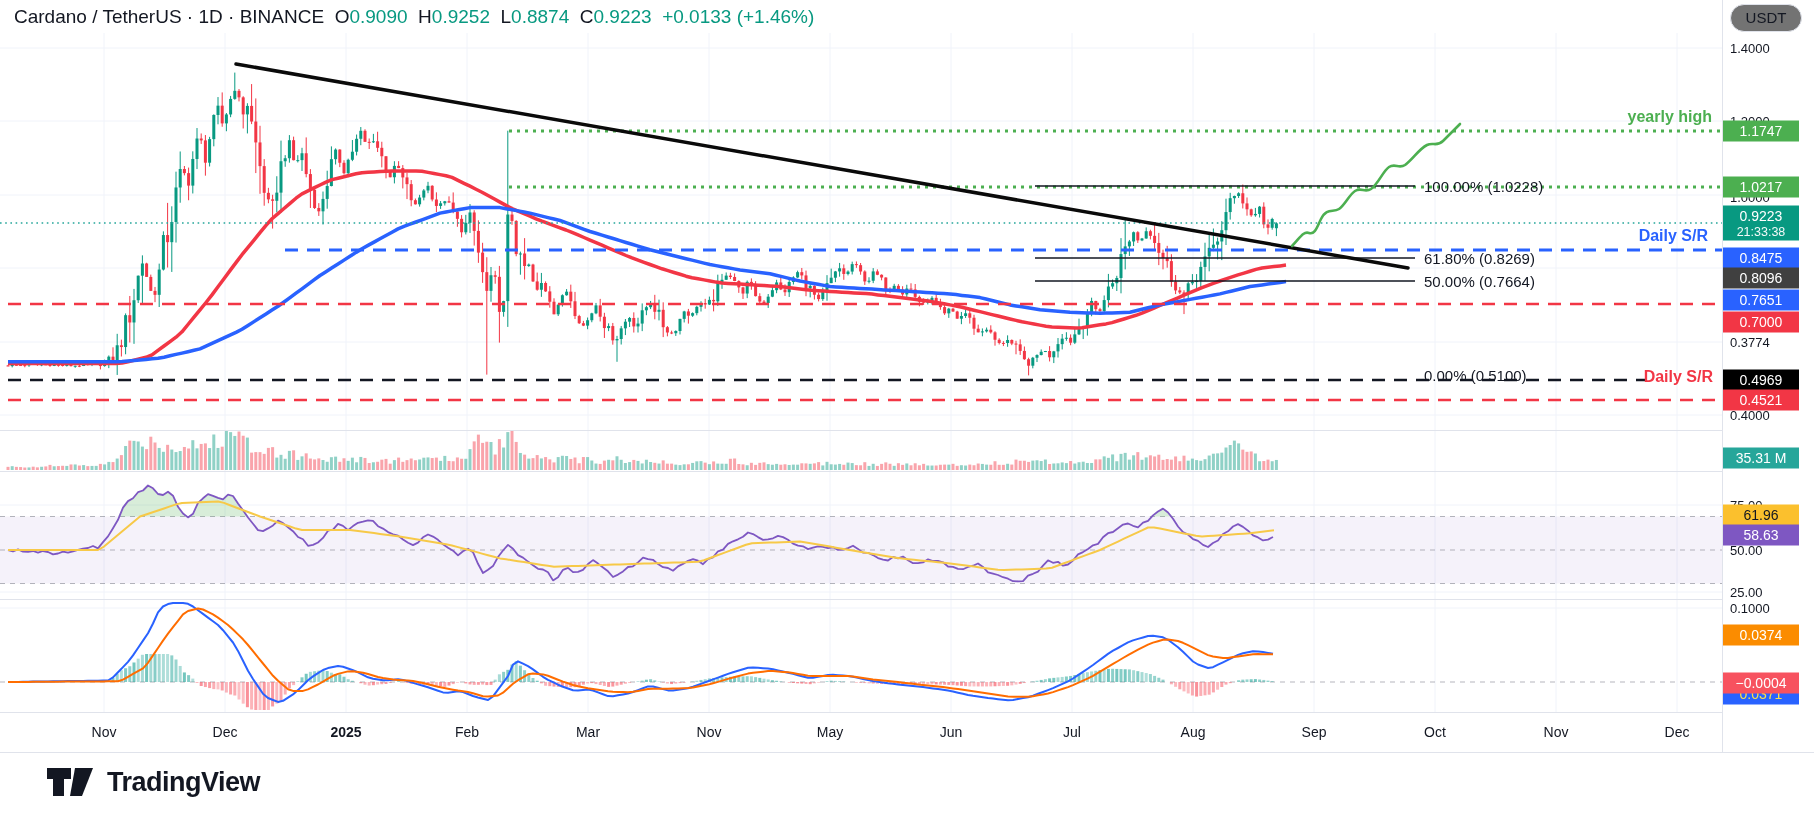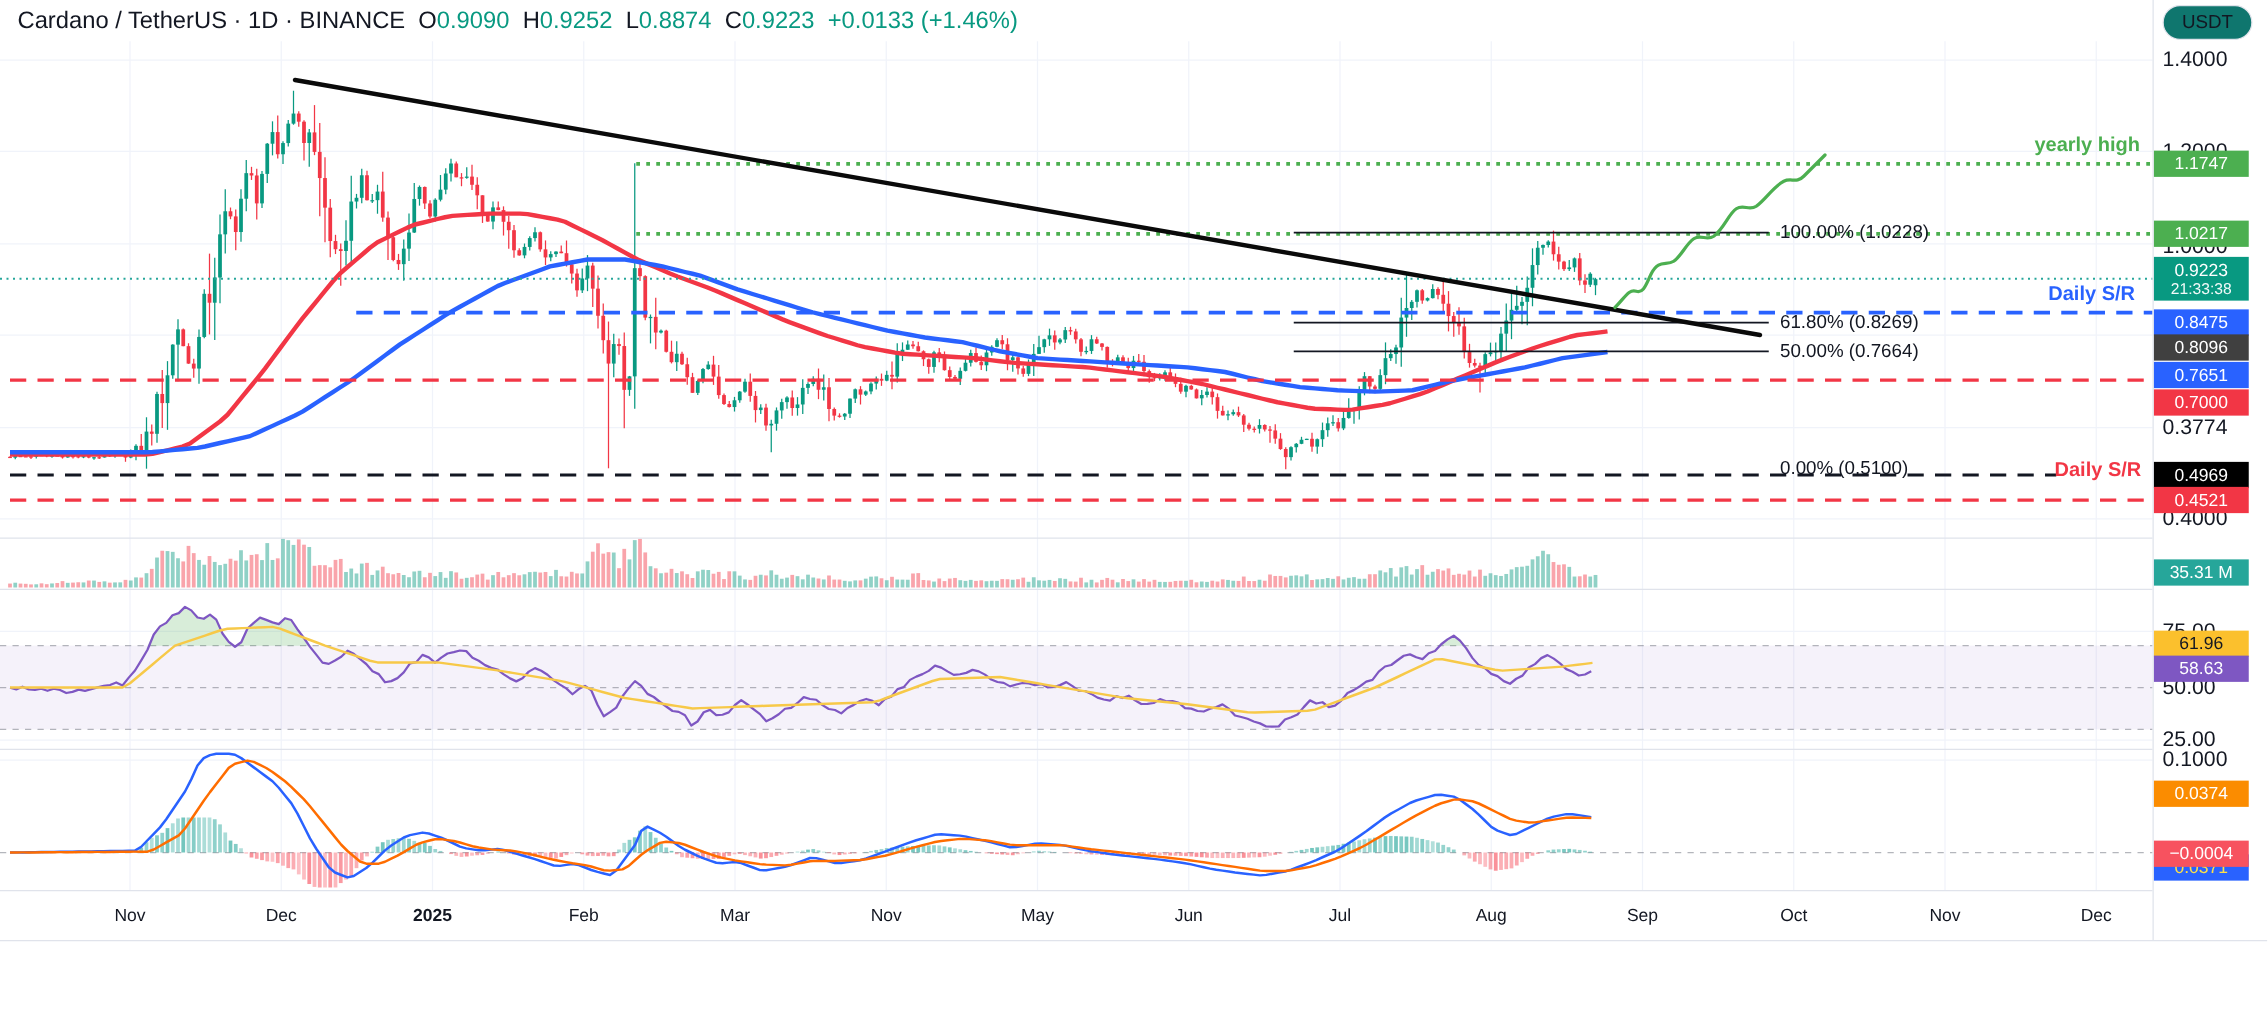--- a/index.html
+++ b/index.html
@@ -1,22 +1,22 @@
 <!DOCTYPE html>
 <html><head>
 <meta charset="utf-8">
 <style>
   html,body{margin:0;padding:0;background:#fff;}
   #chart-root{position:relative;width:1814px;height:824px;background:#fff;overflow:hidden;
     font-family:"Liberation Sans",sans-serif;color:#131722;}
   #series-svg{position:absolute;left:0;top:0;}
   .hdr{position:absolute;left:14px;top:4px;height:26px;line-height:26px;font-size:19px;white-space:pre;}
   .usdt-btn{position:absolute;left:1730px;top:4px;width:70px;height:26px;border:1px solid #e0e3eb;
-    border-radius:14px;text-align:center;line-height:26px;font-size:15px;background:#0f766e;}
-  .tick{position:absolute;left:1730px;transform:translateY(-50%);font-size:17px;color:#131722;}
+    border-radius:14px;text-align:center;line-height:26px;font-size:15px;background:#737373;}
+  .tick{position:absolute;left:1730px;transform:translateY(-50%);font-size:13px;color:#131722;}
   .pill{position:absolute;left:1723px;width:76px;transform:translateY(-50%);border-radius:0;
     text-align:center;font-size:14px;font-weight:500;color:#fff;padding:2px 0;line-height:17px;}
   .pill .sub{font-size:12.5px;display:block;line-height:14px;opacity:.95;}
   .anno{position:absolute;transform:translate(-100%,-50%);font-size:16px;font-weight:700;white-space:nowrap;}
   .fib-lbl{position:absolute;transform:translateY(-50%);font-size:15px;color:#131722;white-space:nowrap;}
   .month{position:absolute;top:0;transform:translateX(-50%);font-size:14px;line-height:38px;color:#131722;}
   .month.bold{font-weight:700;}
   #time-axis{position:absolute;left:0;top:713px;width:1722px;height:39px;}
   #logo{position:absolute;left:45px;top:766px;display:flex;align-items:center;gap:10px;}
   #logo-text{font-size:27px;font-weight:700;letter-spacing:-0.5px;color:#131722;}
@@ -1313,13 +1313,20 @@
       <div class="month" style="left: 1435px;">Oct</div>
       <div class="month" style="left: 1556px;">Nov</div>
       <div class="month" style="left: 1677px;">Dec</div>
     </div>
   <div class="sep" style="top:430px;width:1722px;height:1px"></div>
   <div class="sep" style="top:471px;width:1722px;height:1px"></div>
   <div class="sep" style="top:599px;width:1722px;height:1px"></div>
   <div class="sep" style="top:712px;width:1722px;height:1px"></div>
   <div class="sep" style="top:752px;width:1814px;height:1px"></div>
   <div class="sep" style="left:1722px;top:0;width:1px;height:752px"></div>
+  <div id="logo">
+    <svg width="52" height="32" viewBox="0 0 52 32">
+      <path d="M2 2 h24 v11 h-7 v17 h-11 V13 H2 Z" fill="#131722"></path>
+      <path d="M30 2 h18 L37 30 H25 Z" fill="#131722"></path>
+    </svg>
+    <span id="logo-text">TradingView</span>
+  </div>
 </div>
 
 </body></html>

